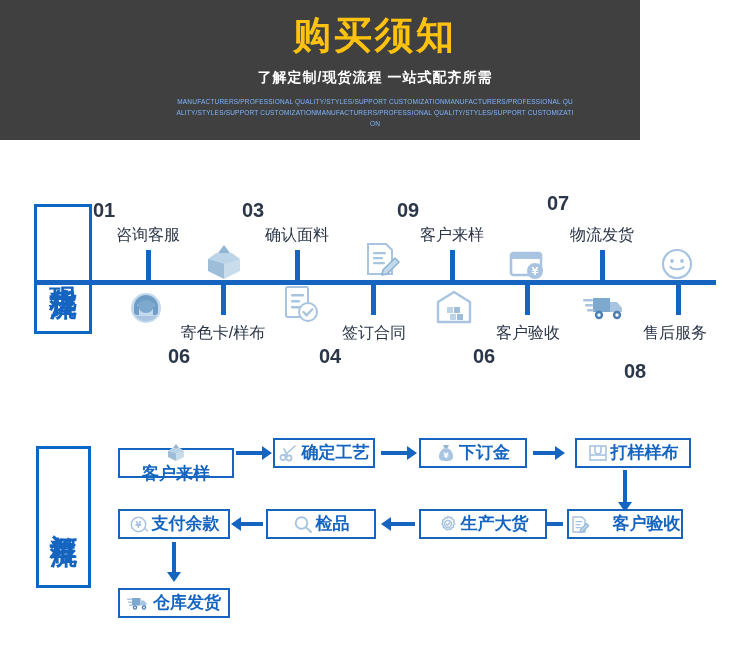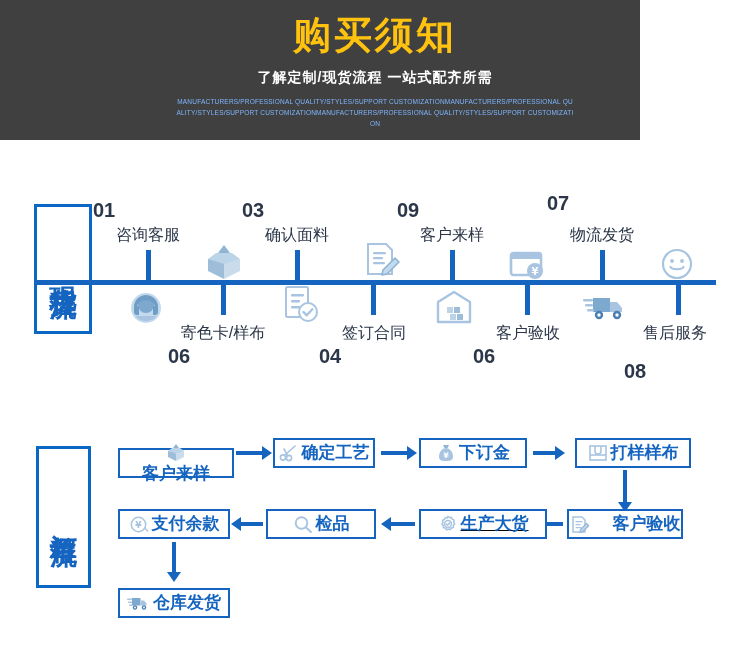--- a/index.html
+++ b/index.html
@@ -401,21 +401,21 @@
     </svg>
   </span>
   <span class="ftext">客户验收</span>
 </div>
 
 <div class="arrow-h left" style="left:527px; top:517px; width:36px;">
   <div class="head"></div>
     <div class="shaft"></div>
 </div>
 
-<div class="fbox" style="left:419px; top:509px; width:128px;text-decoration:underline;">
+<div class="fbox" style="left:419px; top:509px; width:128px;">
   <span class="ficon">
     <svg width="20" height="19" viewBox="0 0 20 19" fill="none" stroke="#A8C4E0" stroke-width="1.5">
       <path d="M10 1.5l1.6 1.2 2-.3.7 1.9 1.8.9-.5 2 1.1 1.7-1.4 1.5.1 2-2 .6-1.1 1.7-1.9-.6-1.9.7-1.2-1.7-2-.5v-2.1l-1.4-1.4 1.1-1.8-.4-2 1.8-.8.8-1.9 2 .4z"></path>
       <circle cx="10" cy="9" r="3.4"></circle>
       <path d="M8.4 9l1.2 1.2 2.2-2.4" stroke-width="1.6" stroke-linecap="round" stroke-linejoin="round"></path>
     </svg>
   </span>
   <span class="ftext">生产大货</span>
 </div>
 

